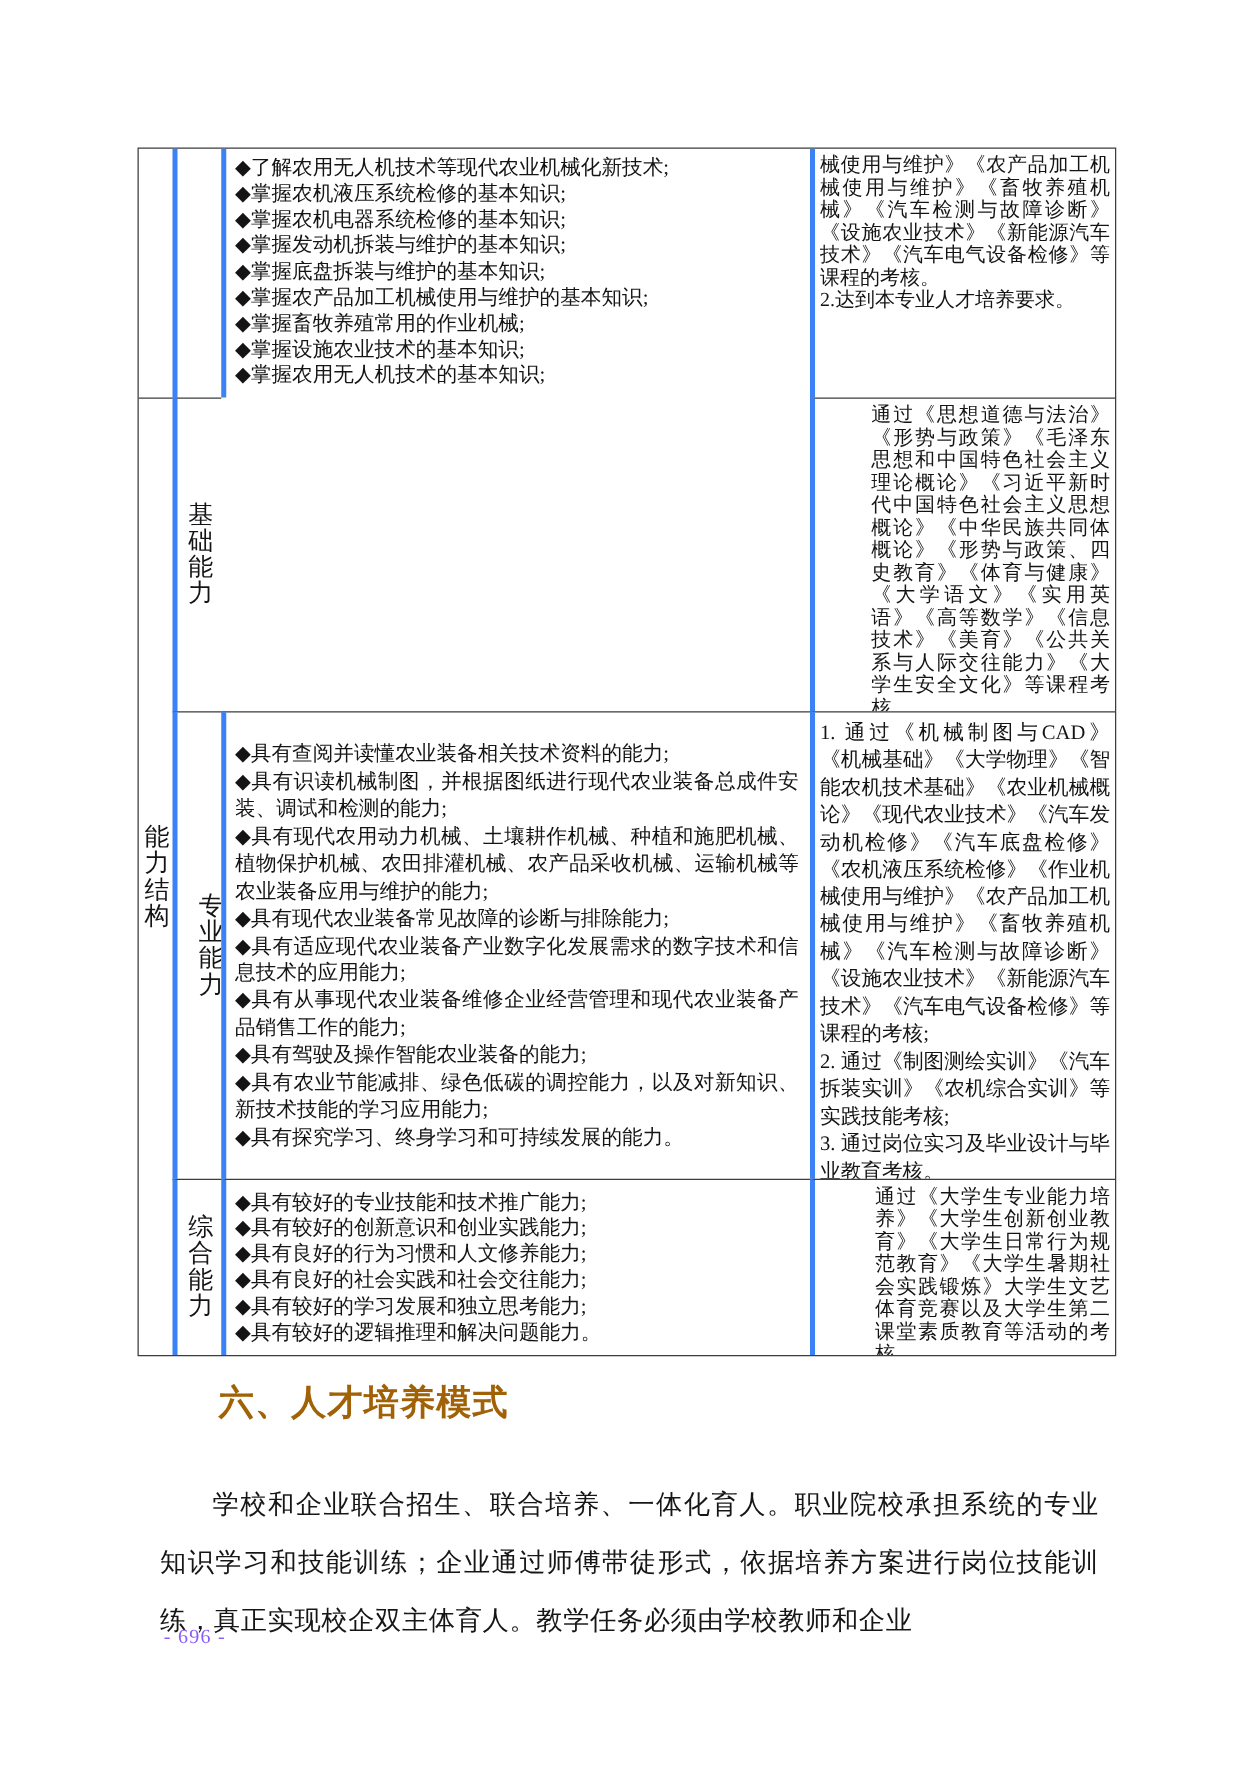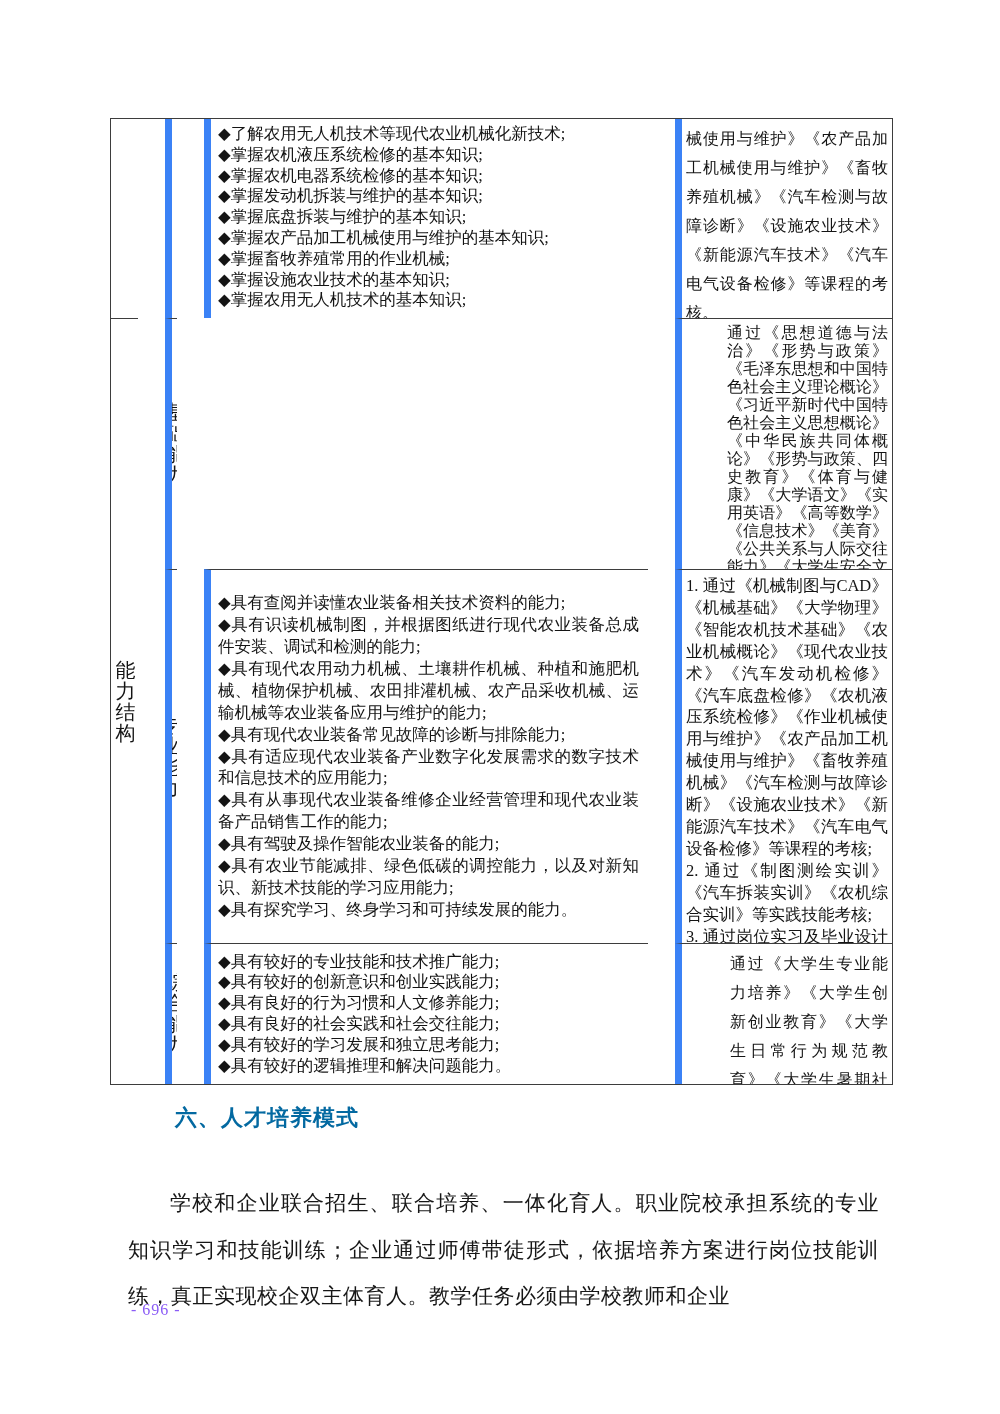--- a/index.html
+++ b/index.html
@@ -20,55 +20,55 @@
     display:grid;
     grid-template-columns:27px 39px 471px 244px;
     grid-template-rows:199px 251px 374px 141px;
   }
   .cell{
     box-sizing:border-box;
     overflow:hidden;
     font-size:16.5px;
   }
   .bt{border-top:1px solid #3d3d3d;}
-  .bl{border-left:7px solid #3b82f6;margin-left:27px;}
+  .bl{border-left:4px solid #3b82f6;}
   .bullets{
     padding:5px 9px 5px 7px;
     white-space:pre-wrap;
     text-align:justify;
     line-height:20.8px;
   }
   .vcenter{display:flex;flex-direction:column;justify-content:center;}
   .assess{
     padding:5px 4px 5px 4px;
     white-space:pre-wrap;
     text-align:justify;
     font-size:16px;
-    line-height:29px;
+    line-height:18px;
   }
   .lh21{line-height:21.6px;}
   .lh22{line-height:21.9px;}
   .assess-tight{line-height:18.0px;padding-left:45px;}
   .assess-mid{line-height:21.9px;font-size:16.5px;}
   .label-cell{display:flex;align-items:center;justify-content:center;}
   .vlabel{
     width:18px;
     word-break:break-all;
     text-align:center;
     line-height:21px;
     font-size:20px;
   }
   
   .section-heading{
     position:absolute;left:175px;top:1103px;
     font-family:Liberation Serif, serif;
     font-weight:bold;
-    font-size:22px;
+    font-size:28px;
     letter-spacing:1px;
-    color:#0369a1;
+    color:#a16207;
   }
   .section-paragraph{
     position:absolute;left:128px;top:1180px;
     width:751px;
     font-size:21px;
     line-height:46.5px;
     text-indent:2em;
     text-align:justify;
     letter-spacing:0.5px;
     color:#161616;

